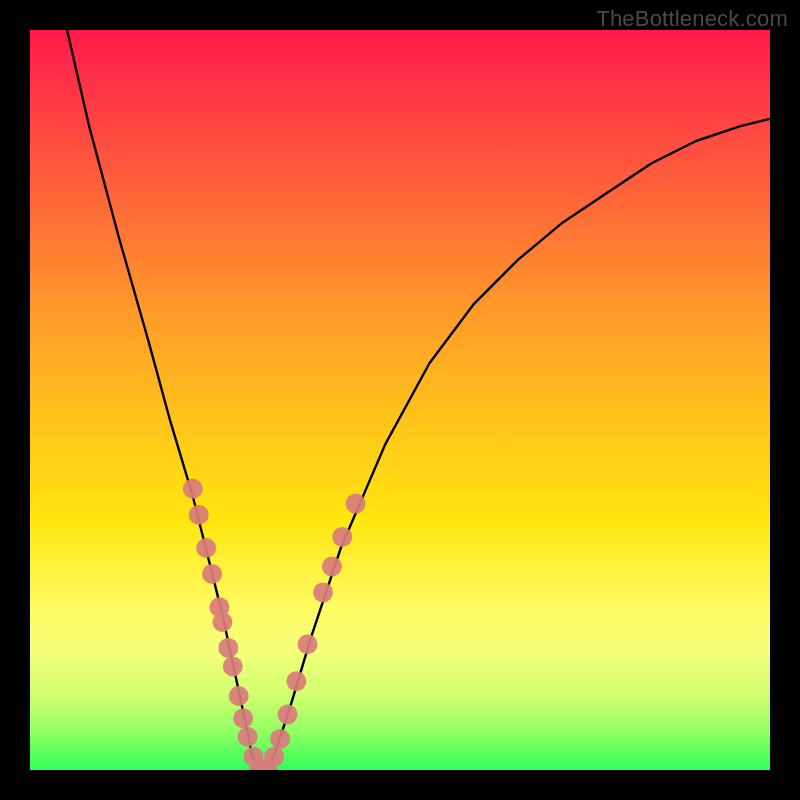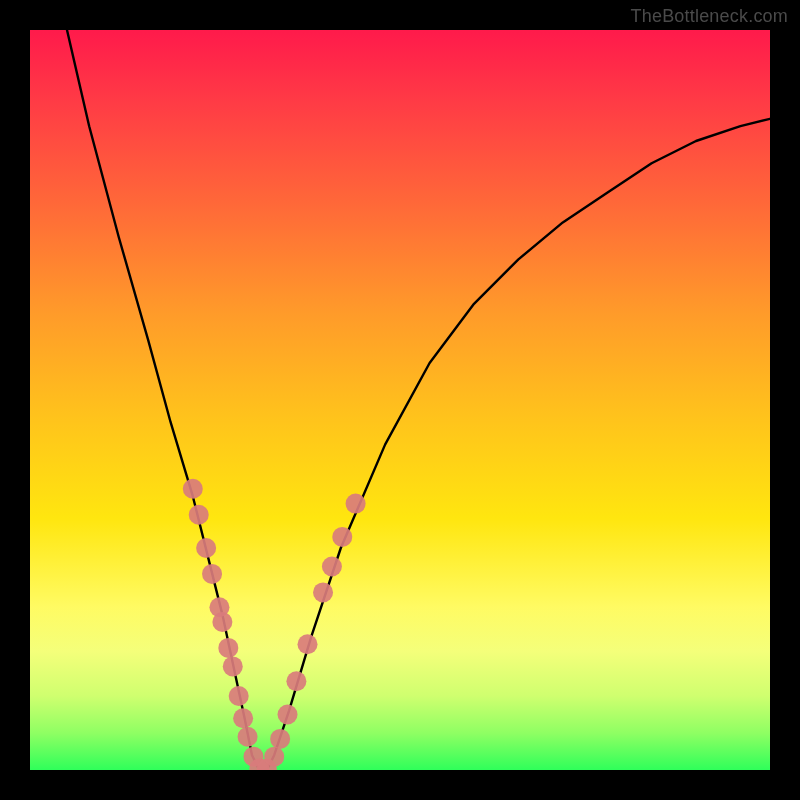--- a/index.html
+++ b/index.html
@@ -14,21 +14,21 @@
     position: relative;
     width: 800px;
     height: 800px;
     background: #000;
   }
   .watermark {
     position: absolute;
     top: 6px;
     right: 12px;
     color: #4a4a4a;
-    font-size: 18px;
+    font-size: 22px;
     font-weight: 500;
     letter-spacing: 0.2px;
     z-index: 5;
   }
   .plot-area {
     position: absolute;
     left: 30px;
     top: 30px;
     width: 740px;
     height: 740px;

